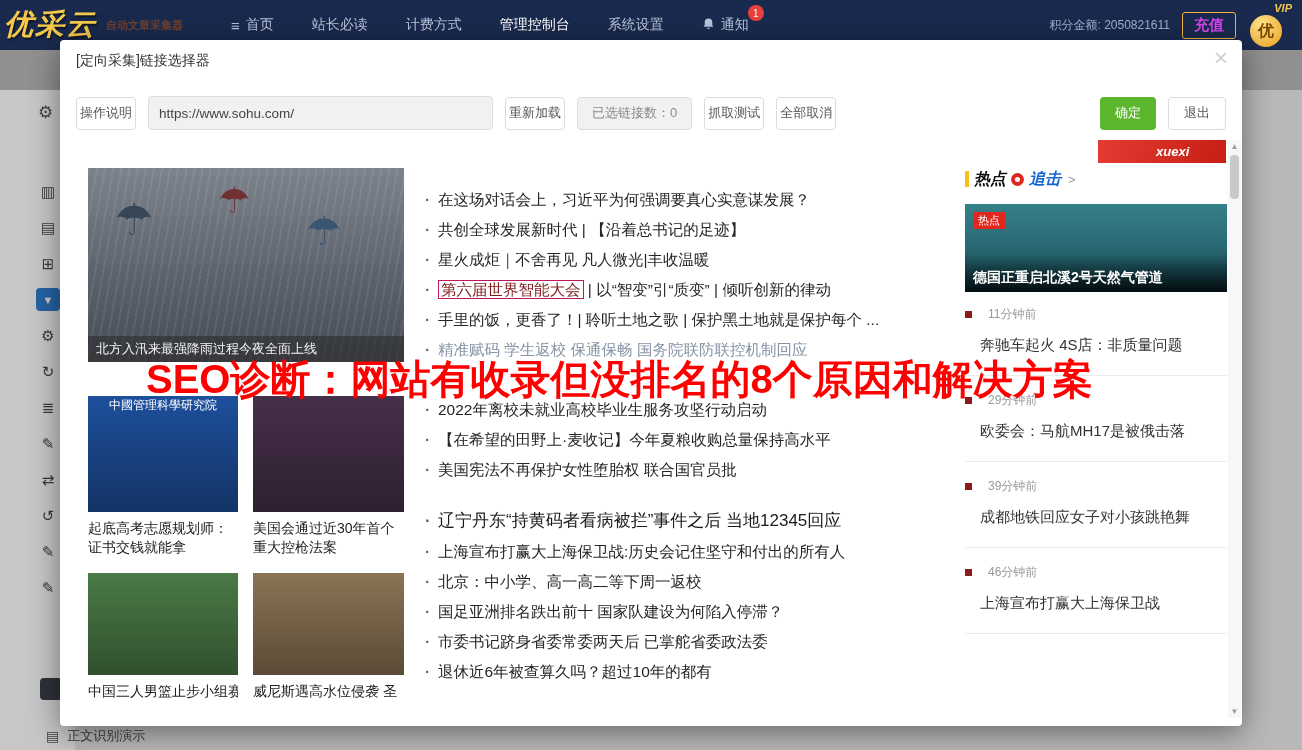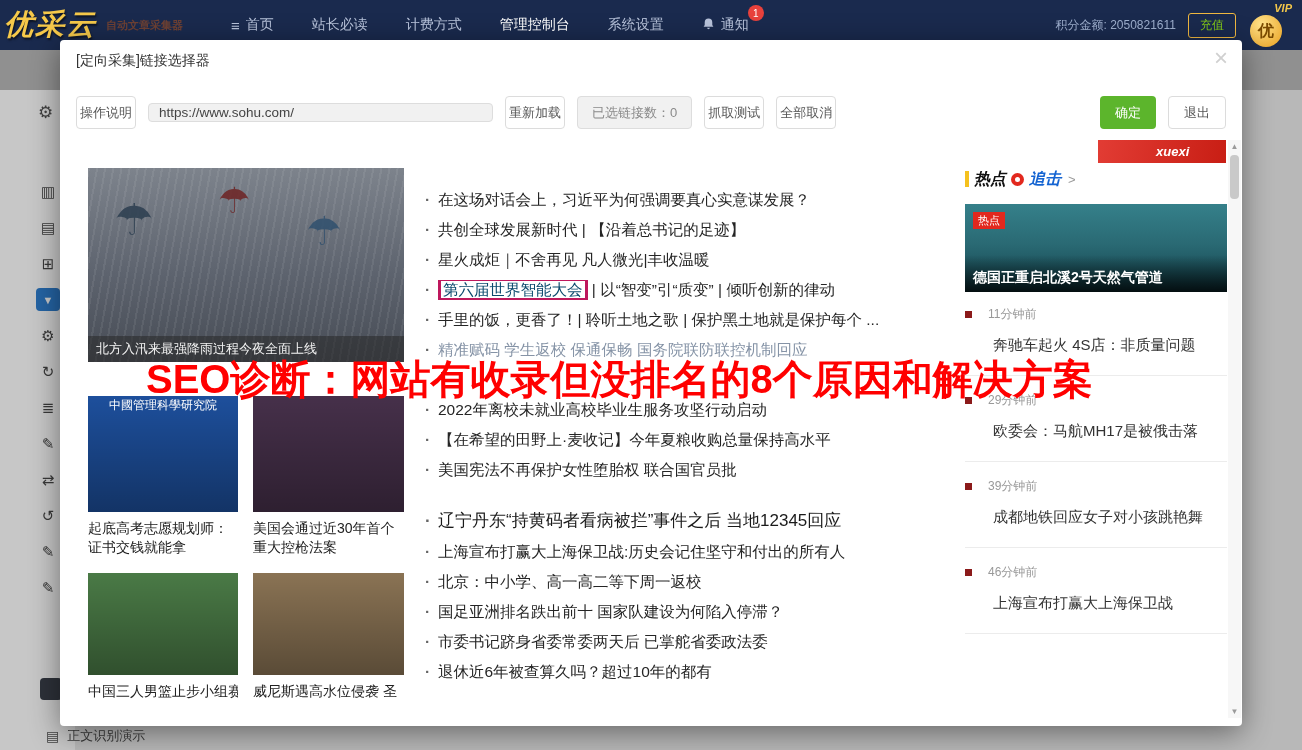--- a/index.html
+++ b/index.html
@@ -11,21 +11,21 @@
   .logo-wrap { display:flex; align-items:center; margin-left:4px; cursor:pointer; }
   .logo-text { font-size:29px; font-weight:bold; font-style:italic; color:#f6c94a; letter-spacing:2px; text-shadow:1px 2px 2px rgba(0,0,0,.55); white-space:nowrap; }
   .tagline { margin-left:9px; font-size:11px; font-weight:bold; color:#6e4134; line-height:13px; width:95px; }
   .nav-menu { display:flex; align-items:center; margin-left:30px; gap:38px; }
   .nav-item { font-size:14px; color:#b9c4dc; cursor:pointer; display:flex; align-items:center; gap:6px; position:relative; white-space:nowrap; }
   .nav-item.active { color:#ffffff; }
   .hamburger { font-size:15px; }
   .nav-badge { position:absolute; top:-11px; right:-15px; background:#e8413c; color:#fff; font-size:10px; min-width:16px; height:16px; border-radius:8px; display:flex; align-items:center; justify-content:center; padding:0 4px; }
   .nav-right { position:absolute; right:12px; top:0; height:50px; display:flex; align-items:center; gap:12px; }
   .points { font-size:12px; color:#9fb0cf; white-space:nowrap; }
-  .recharge-btn { font-size:12px; color:#84cc16; border:1px solid #f0b840; padding:3px 11px; border-radius:3px; background:transparent; cursor:pointer; }
+  .recharge-btn { font-size:15px; color:#d946ef; border:1px solid #f0b840; padding:3px 11px; border-radius:3px; background:transparent; cursor:pointer;font-weight:bold; }
   .vip-wrap { position:relative; width:42px; height:48px; cursor:pointer; }
   .vip-label { position:absolute; top:1px; right:-2px; color:#f6c94a; font-size:11px; font-style:italic; font-weight:bold; }
   .vip-logo { position:absolute; bottom:2px; left:2px; width:32px; height:32px; border-radius:50%; background:radial-gradient(circle at 35% 30%, #ffe28a, #e8a020); color:#7a4a00; font-weight:bold; font-size:16px; display:flex; align-items:center; justify-content:center; }
 
   .band { position:absolute; top:50px; left:0; right:0; height:40px; background:#b9b9b9; z-index:1; }
   .sidebar { position:absolute; top:90px; left:0; bottom:0; width:75px; background:#ffffff; z-index:1; }
   .gear-top { position:absolute; top:102px; left:38px; font-size:17px; color:#555; z-index:2; cursor:pointer; }
   .side-icons { position:absolute; left:36px; top:180px; display:flex; flex-direction:column; gap:13px; z-index:2; }
   .side-ico { width:24px; height:23px; display:flex; align-items:center; justify-content:center; font-size:15px; color:#4a4a4a; border-radius:4px; cursor:pointer; }
   .side-ico.active { background:#2f7fd1; color:#fff; font-size:11px; }
@@ -35,21 +35,21 @@
 
   .backdrop { position:absolute; inset:0; background:rgba(0,0,0,.22); z-index:10; }
 
   
   .modal { position:absolute; left:60px; top:40px; width:1182px; height:686px; background:#fff; border-radius:4px; box-shadow:0 6px 30px rgba(0,0,0,.45); z-index:30; }
   .modal-header { position:relative; height:40px; padding:0 16px; }
   .modal-title { font-size:14px; color:#333; line-height:40px; }
   .modal-close { position:absolute; right:14px; top:6px; font-size:24px; color:#d0d0d0; cursor:pointer; line-height:24px; background:none; border:none; }
   .toolbar { display:flex; align-items:center; gap:12px; padding:16px 16px 0; }
   .tbtn { height:33px; padding:0 3px; background:#fff; border:1px solid #dcdcdc; border-radius:4px; font-size:13px; color:#555; cursor:pointer; white-space:nowrap; font-family:inherit; }
-  .url-input { width:345px; height:19px; background:#f1f1f1; border:1px solid #ddd; border-radius:4px; padding:0 10px; font-size:13.5px; color:#444; font-family:inherit; }
+  .url-input { width:345px; height:34px; background:#f1f1f1; border:1px solid #ddd; border-radius:4px; padding:0 10px; font-size:13.5px; color:#444; font-family:inherit; }
   .count-box { height:33px; padding:0 14px; background:#f1f1f1; border:1px solid #ddd; border-radius:4px; font-size:13px; color:#8a8a8a; display:flex; align-items:center; white-space:nowrap; }
   .spacer-flex { flex:1; }
   .confirm-btn { height:33px; padding:0 15px; background:#5cb52c; border:none; border-radius:4px; font-size:13px; color:#fff; cursor:pointer; font-family:Liberation Serif, serif; }
   .exit-btn { height:33px; padding:0 15px; background:#fff; border:1px solid #dcdcdc; border-radius:4px; font-size:13px; color:#555; cursor:pointer; font-family:inherit; }
 
   .content { position:absolute; left:16px; top:100px; width:1152px; height:578px; overflow:hidden; background:#fff; }
   .vscroll { position:absolute; right:1px; top:100px; width:13px; height:578px; background:#f7f7f7; z-index:5; }
   .vscroll .arr { position:absolute; left:0; width:13px; height:13px; font-size:8px; color:#9a9a9a; text-align:center; line-height:13px; cursor:pointer; }
   .arr.up { top:0; } .arr.down { bottom:0; }
   .vthumb { position:absolute; left:2px; top:15px; width:9px; height:44px; background:#c9c9c9; border-radius:4px; cursor:pointer; }
@@ -73,41 +73,41 @@
 
   
   .col-mid { position:absolute; left:349px; top:50px; width:492px; }
   .news { list-style:none; }
   .news li { font-size:15.5px; color:#252525; line-height:20px; margin-bottom:10px; white-space:nowrap; overflow:hidden; cursor:pointer; }
   .news li .bullet { display:inline-block; width:13px; color:#666; font-weight:bold; }
   .news li.muted { color:#8593a6; }
   .news li.spacer { height:20px; cursor:default; }
   .news li.gap-after { margin-bottom:30px; }
   .news li.lead { font-size:17px; color:#1a1a1a; line-height:22px; }
-  .hl { color:#0c4a6e; border:3px solid #be185d; padding:0 2px; }
+  .hl { color:#7f1d1d; border:1px solid #be185d; padding:0 2px; }
 
   
   .col-right { position:absolute; left:889px; top:31px; width:262px; }
   .hot-head { display:flex; align-items:center; gap:5px; height:16px; cursor:pointer; }
   .hot-bar { width:4px; height:16px; background:#f5c11e; }
   .hot-t1 { font-size:16px; font-weight:bold; font-style:italic; color:#111; }
   .hot-ico { width:13px; height:13px; border-radius:50%; background:#e2281e; position:relative; }
   .hot-ico:after { content:""; position:absolute; left:4px; top:4px; width:5px; height:5px; border-radius:50%; background:#fff; }
   .hot-t2 { font-size:16px; font-weight:bold; font-style:italic; color:#1464d2; }
   .hot-arrow { font-size:13px; color:#999; margin-left:2px; }
   .hot-img { position:relative; margin-top:17px; width:262px; height:88px; background:linear-gradient(180deg,#35808a 0%,#2a6a74 45%,#12404a 100%); cursor:pointer; }
   .hot-badge { position:absolute; left:8px; top:8px; background:#e2281e; color:#fff; font-size:11px; padding:1px 5px; }
   .hot-cap { position:absolute; left:0; right:0; bottom:0; background:linear-gradient(transparent, rgba(0,0,0,.78)); color:#fff; font-size:14px; font-weight:bold; padding:14px 8px 5px; white-space:nowrap; overflow:hidden; }
   .hot-list { margin-top:14px; }
   .hot-item { padding:16px 0 20px; border-bottom:1px solid #ececec; }
   .hot-item:first-child { padding-top:0; }
   .hot-item .trow { display:flex; align-items:center; gap:16px; }
   .hot-item .sq { width:7px; height:7px; background:#8b1a1a; }
   .hot-item .time { font-size:12px; color:#999; }
-  .hot-item .title { margin:13px 0 0 28px; font-size:15px; color:#333; cursor:pointer; white-space:nowrap; overflow:hidden; }
+  .hot-item .title { margin:13px 0 0 15px; font-size:15px; color:#333; cursor:pointer; white-space:nowrap; overflow:hidden; }
 
   .overlay-head { position:absolute; left:70px; top:212px; font-size:40px; font-weight:bold; color:#ff0000; white-space:nowrap; z-index:6; }
 </style>
 </head>
 <body>
 
 <div class="topbar">
   <div class="logo-wrap">
     <span class="logo-text">优采云</span>
     <span class="tagline">自动文章采集器</span>

